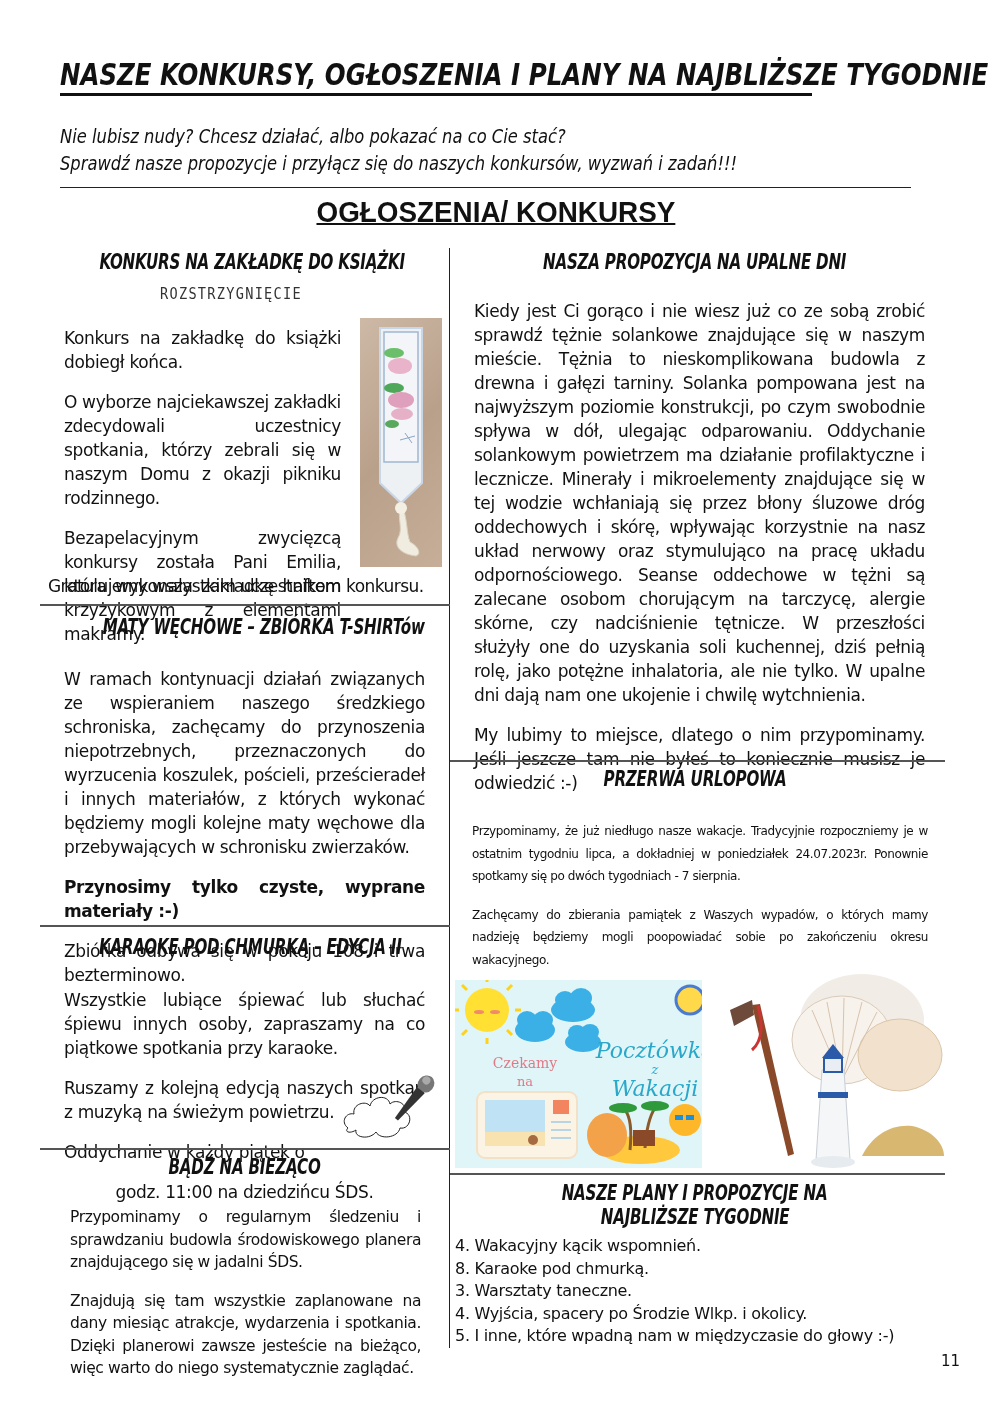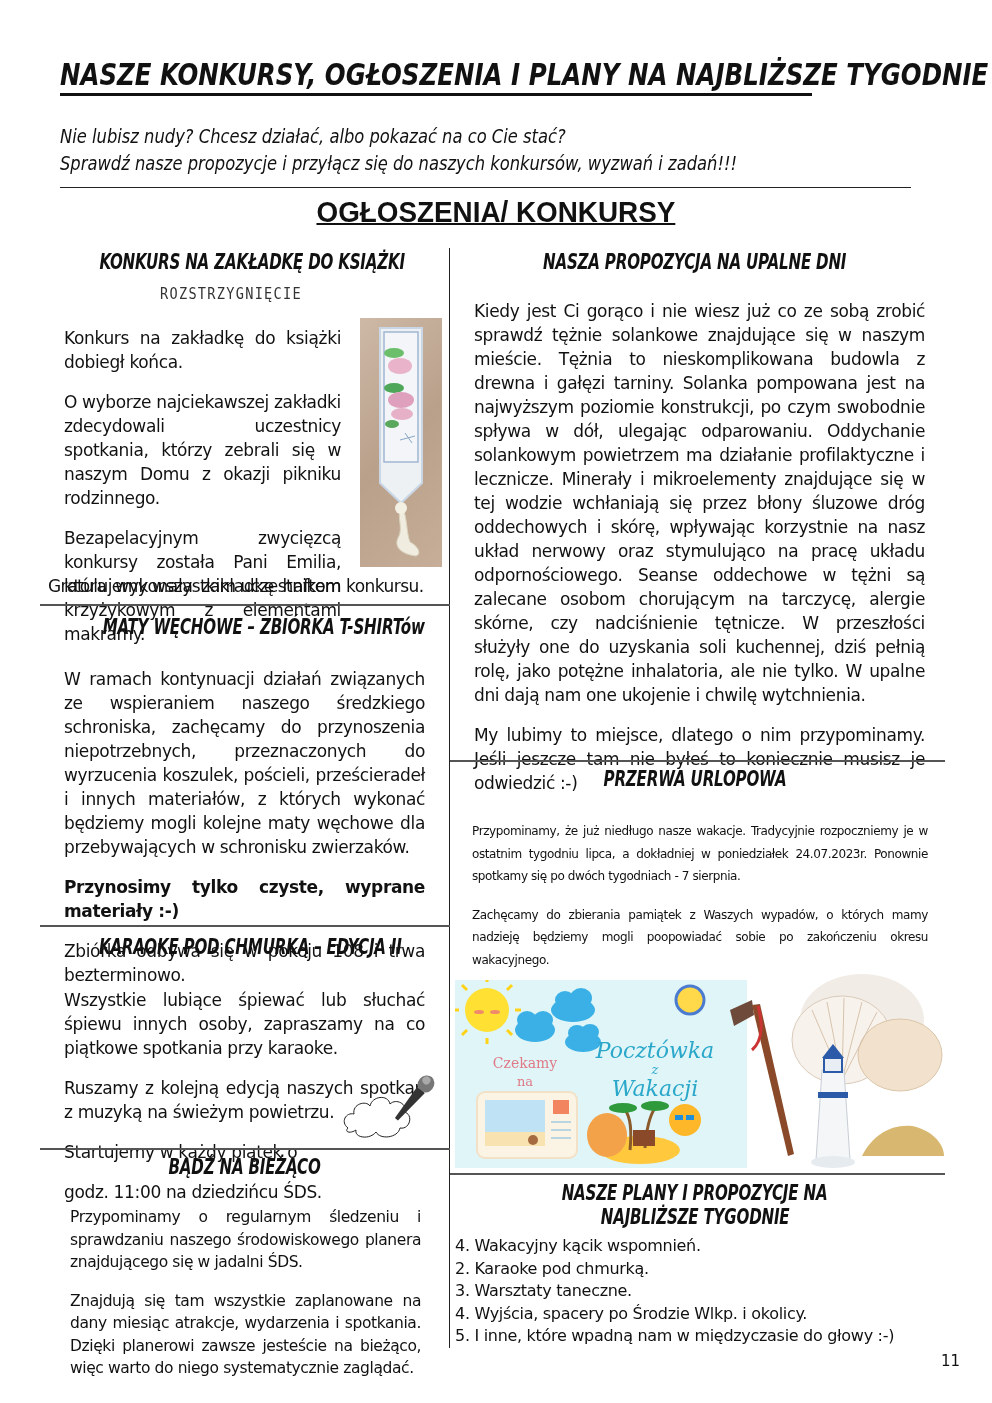--- a/index.html
+++ b/index.html
@@ -27,21 +27,21 @@
     .body-text p { margin: 16px; }
     .body-sm { font-size: 15.5px; line-height: 22.5px; letter-spacing: -0.4px; }
     .bold { font-weight: bold; }
 
     #subhead-rozstrz { position: absolute; left: 160px; top: 284px; font-size: 16px; letter-spacing: 1.5px; color: #333; white-space: nowrap; font-family: "DejaVu Sans Mono", monospace; transform: scaleX(0.85); transform-origin: left center; }
 
     #bookmark-photo { position: absolute; left: 360px; top: 318px; width: 82px; height: 249px; background: linear-gradient(135deg, #cdb9a6 0%, #b9a08b 50%, #c7ae98 100%); overflow: hidden; }
 
     #karaoke-art { position: absolute; left: 340px; top: 1070px; width: 108px; height: 72px; }
 
-    #postcard-img { position: absolute; left: 455px; top: 980px; width: 292px; height: 188px; background: #dff5f8; overflow: hidden; }
+    #postcard-img { position: absolute; left: 455px; top: 980px; width: 247px; height: 188px; background: #dff5f8; overflow: hidden; }
     #souvenirs-img { position: absolute; left: 722px; top: 960px; width: 225px; height: 212px; }
 
     #plans-list { position: absolute; left: 455px; top: 1235px; font-size: 16px; line-height: 22.5px; letter-spacing: -0.3px; }
     #plans-list div { white-space: nowrap; }
 
     #page-number { position: absolute; left: 941px; top: 1352px; font-size: 15px; }
   </style>
 </head>
 <body>
 
@@ -99,41 +99,41 @@
 </div>
 
 <div class="hrule" style="left:40px;top:925px;width:410px;"></div>
 
 <div class="heading" style="left:40px;width:410px;top:934px;">
   <span>KARAOKE POD CHMURKĄ – EDYCJA II</span>
 </div>
 <div class="body-text" style="left:48px;top:972px;width:393px;">
   <p>Wszystkie lubiące śpiewać lub słuchać śpiewu innych osoby, zapraszamy na co piątkowe spotkania przy karaoke.</p>
   <p>Ruszamy z kolejną edycją naszych spotkań z muzyką na świeżym powietrzu.</p>
-  <p style="text-align:left;">Startujemy w każdy piątek o</p>
-  <p style="text-align:left;">godz. 11:00 na dziedzińcu ŚDS.</p>
+  <p style="text-align:left;">Oddychanie w każdy piątek o</p>
+  <p style="text-align:center;">godz. 11:00 na dziedzińcu ŚDS.</p>
 </div>
 <div id="karaoke-art">
   <svg width="108" height="72" viewBox="0 0 108 72">
     <path d="M8 58 C0 52 6 42 14 44 C12 34 26 30 30 36 C32 26 48 24 50 34 C56 28 68 34 64 42 C74 44 70 60 60 58 C58 68 40 70 36 62 C30 70 14 68 16 60 C10 64 4 62 8 58 Z" fill="none" stroke="#222" stroke-width="1"></path>
     <g transform="translate(86,14) rotate(40)">
       <ellipse cx="0" cy="0" rx="8" ry="9" fill="#777"></ellipse>
       <ellipse cx="-2" cy="-3" rx="4" ry="4" fill="#aaa"></ellipse>
       <path d="M-5 8 L5 8 L2 46 L-2 46 Z" fill="#333"></path>
     </g>
   </svg>
 </div>
 
 <div class="hrule" style="left:40px;top:1148px;width:410px;"></div>
 
 <div class="heading" style="left:40px;width:410px;top:1154px;">
   <span>BĄDŹ NA BIEŻĄCO</span>
 </div>
 <div class="body-text body-sm" style="left:54px;top:1190px;width:383px;">
-  <p>Przypominamy o regularnym śledzeniu i sprawdzaniu naszego środowiskowego planera znajdującego się w jadalni ŚDS.</p>
+  <p>Przypominamy o regularnym śledzeniu i sprawdzaniu budowla środowiskowego planera znajdującego się w jadalni ŚDS.</p>
   <p>Znajdują się tam wszystkie zaplanowane na dany miesiąc atrakcje, wydarzenia i spotkania. Dzięki planerowi zawsze jesteście na bieżąco, więc warto do niego systematycznie zaglądać.</p>
 </div>
 
 <div class="heading" style="left:450px;width:490px;top:249px;">
   <span>NASZA PROPOZYCJA NA UPALNE DNI</span>
 </div>
 <div class="body-text" style="left:458px;top:283px;width:483px;">
   <p>Kiedy jest Ci gorąco i nie wiesz już co ze sobą zrobić sprawdź tężnie solankowe znajdujące się w naszym mieście. Tężnia to nieskomplikowana budowla z drewna i gałęzi tarniny. Solanka pompowana jest na najwyższym poziomie konstrukcji, po czym swobodnie spływa w dół, ulegając odparowaniu. Oddychanie solankowym powietrzem ma działanie profilaktyczne i lecznicze. Minerały i mikroelementy znajdujące się w tej wodzie wchłaniają się przez błony śluzowe dróg oddechowych i skórę, wpływając korzystnie na nasz układ nerwowy oraz stymulująco na pracę układu odpornościowego. Seanse oddechowe w tężni są zalecane osobom chorującym na tarczycę, alergie skórne, czy nadciśnienie tętnicze. W przeszłości służyły one do uzyskania soli kuchennej, dziś pełnią rolę, jako potężne inhalatoria, ale nie tylko. W upalne dni dają nam one ukojenie i chwilę wytchnienia.</p>
   <p>My lubimy to miejsce, dlatego o nim przypominamy. Jeśli jeszcze tam nie byłeś to koniecznie musisz je odwiedzić :-)</p>
 </div>
@@ -244,19 +244,19 @@
 <div class="hrule" style="left:450px;top:1173px;width:495px;"></div>
 
 <div class="heading" style="left:450px;width:490px;top:1180px;">
   <span>NASZE PLANY I PROPOZYCJE NA</span>
 </div>
 <div class="heading" style="left:450px;width:490px;top:1204px;">
   <span>NAJBLIŻSZE TYGODNIE</span>
 </div>
 <div id="plans-list">
   <div>4. Wakacyjny kącik wspomnień.</div>
-  <div>2. Karaoke pod chmurką.</div>
+  <div>8. Karaoke pod chmurką.</div>
   <div>3. Warsztaty taneczne.</div>
   <div>4. Wyjścia, spacery po Środzie Wlkp. i okolicy.</div>
   <div>5. I inne, które wpadną nam w międzyczasie do głowy :-)</div>
 </div>
 
 <div id="page-number">11</div>
 
 </body></html>

